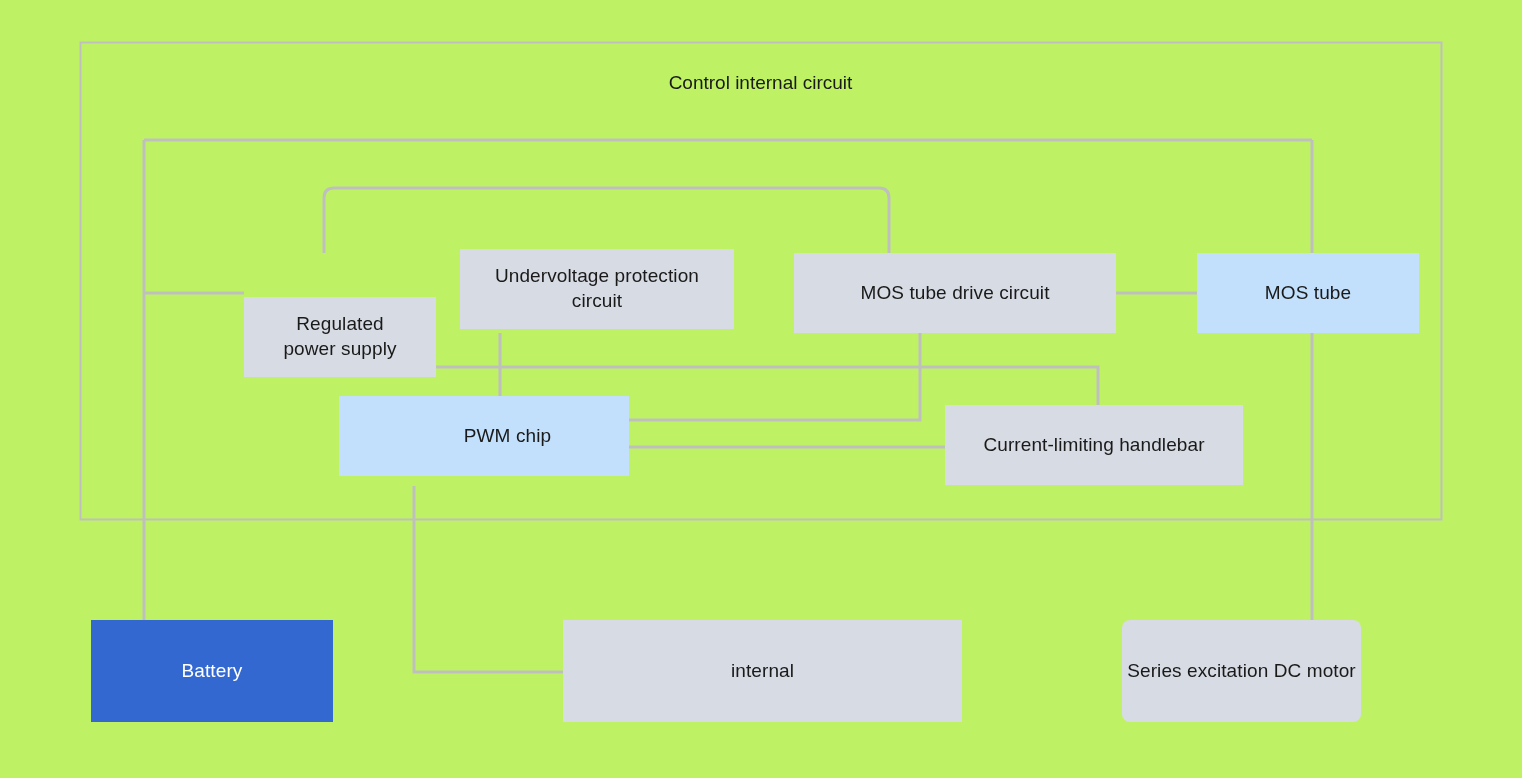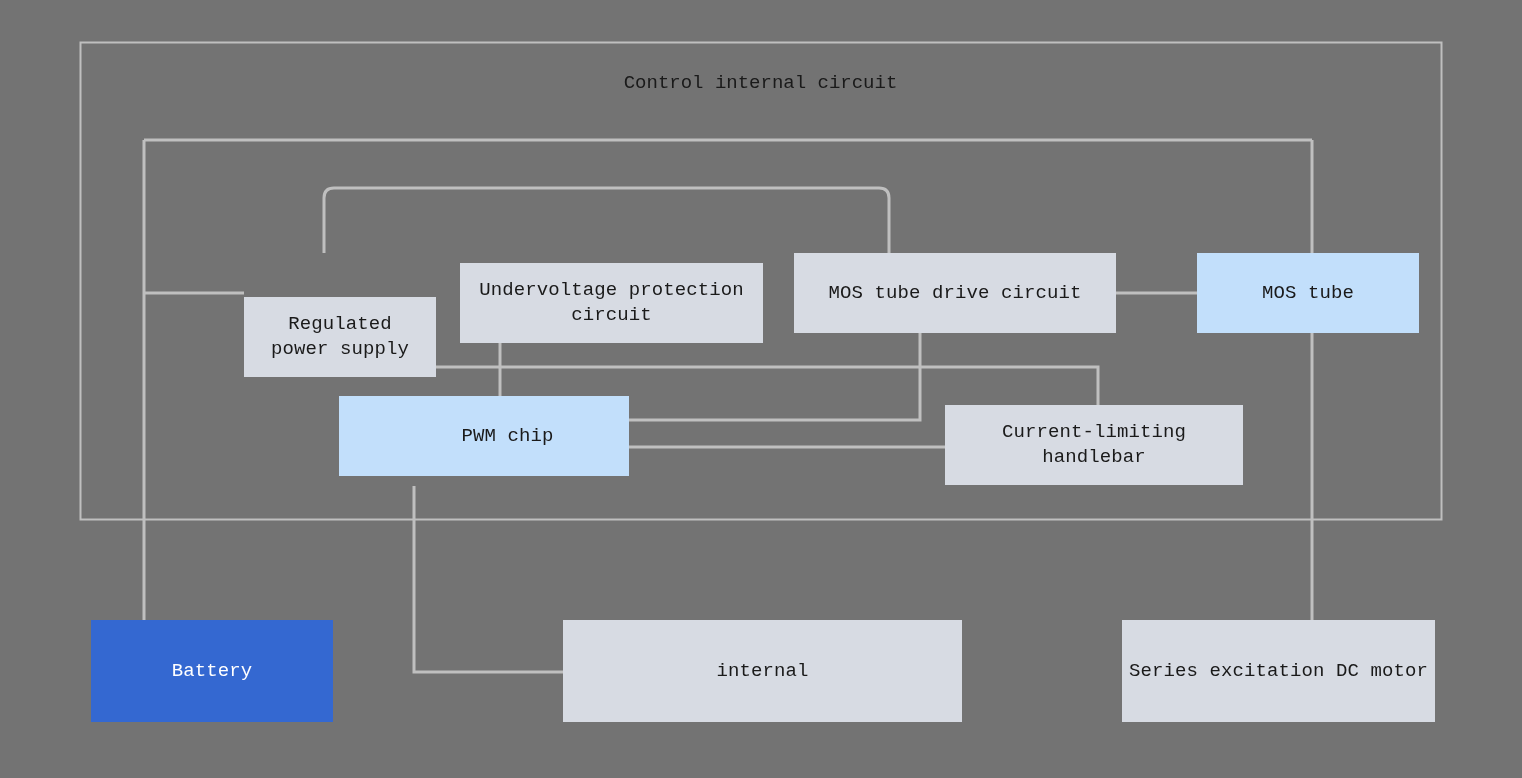--- a/index.html
+++ b/index.html
@@ -7,23 +7,22 @@
     padding: 0;
     background: #ffffff;
   }
   body {
     font-family: "Liberation Sans", sans-serif;
   }
   #canvas {
     position: relative;
     width: 1522px;
     height: 778px;
-    background: #737373;
+    background: #bef264;
     overflow: hidden;
-    font-family: Liberation Mono, monospace;
   }
   svg.wires {
     position: absolute;
     left: 0;
     top: 0;
     width: 1522px;
     height: 778px;
     pointer-events: none;
   }
   .node {
@@ -83,21 +82,21 @@
     </g>
   </svg>
 
   <div class="group-title" style="left:80px; top:72px; width:1361px;">Control internal circuit</div>
 
   <div class="node gray" style="left:244px; top:253px; width:192px; height:80px;margin-top:44px;">
     <span class="node-label">Regulated
 power supply</span>
   </div>
 
-  <div class="node gray" style="left:460px; top:263px; width:303px; height:80px;">
+  <div class="node gray" style="left:460px; top:249px; width:274px; height:80px;">
     <span class="node-label">Undervoltage protection
 circuit</span>
   </div>
 
   <div class="node gray" style="left:758px; top:253px; width:322px; height:80px;margin-left:36px;">
     <span class="node-label">MOS tube drive circuit</span>
   </div>
 
   <div class="node blue" style="left:1197px; top:253px; width:222px; height:80px;">
     <span class="node-label">MOS tube</span>
@@ -112,17 +111,17 @@
   </div>
 
   <div class="node accent" style="left:91px; top:620px; width:242px; height:102px;">
     <span class="node-label">Battery</span>
   </div>
 
   <div class="node gray" style="left:563px; top:620px; width:399px; height:102px;">
     <span class="node-label">internal</span>
   </div>
 
-  <div class="node gray" style="left:1122px; top:620px; width:313px; height:102px;">
+  <div class="node gray" style="left:1122px; top:620px; width:239px; height:102px;border-radius:8px;">
     <span class="node-label">Series excitation DC motor</span>
   </div>
 
 </div>
 
 </body></html>

